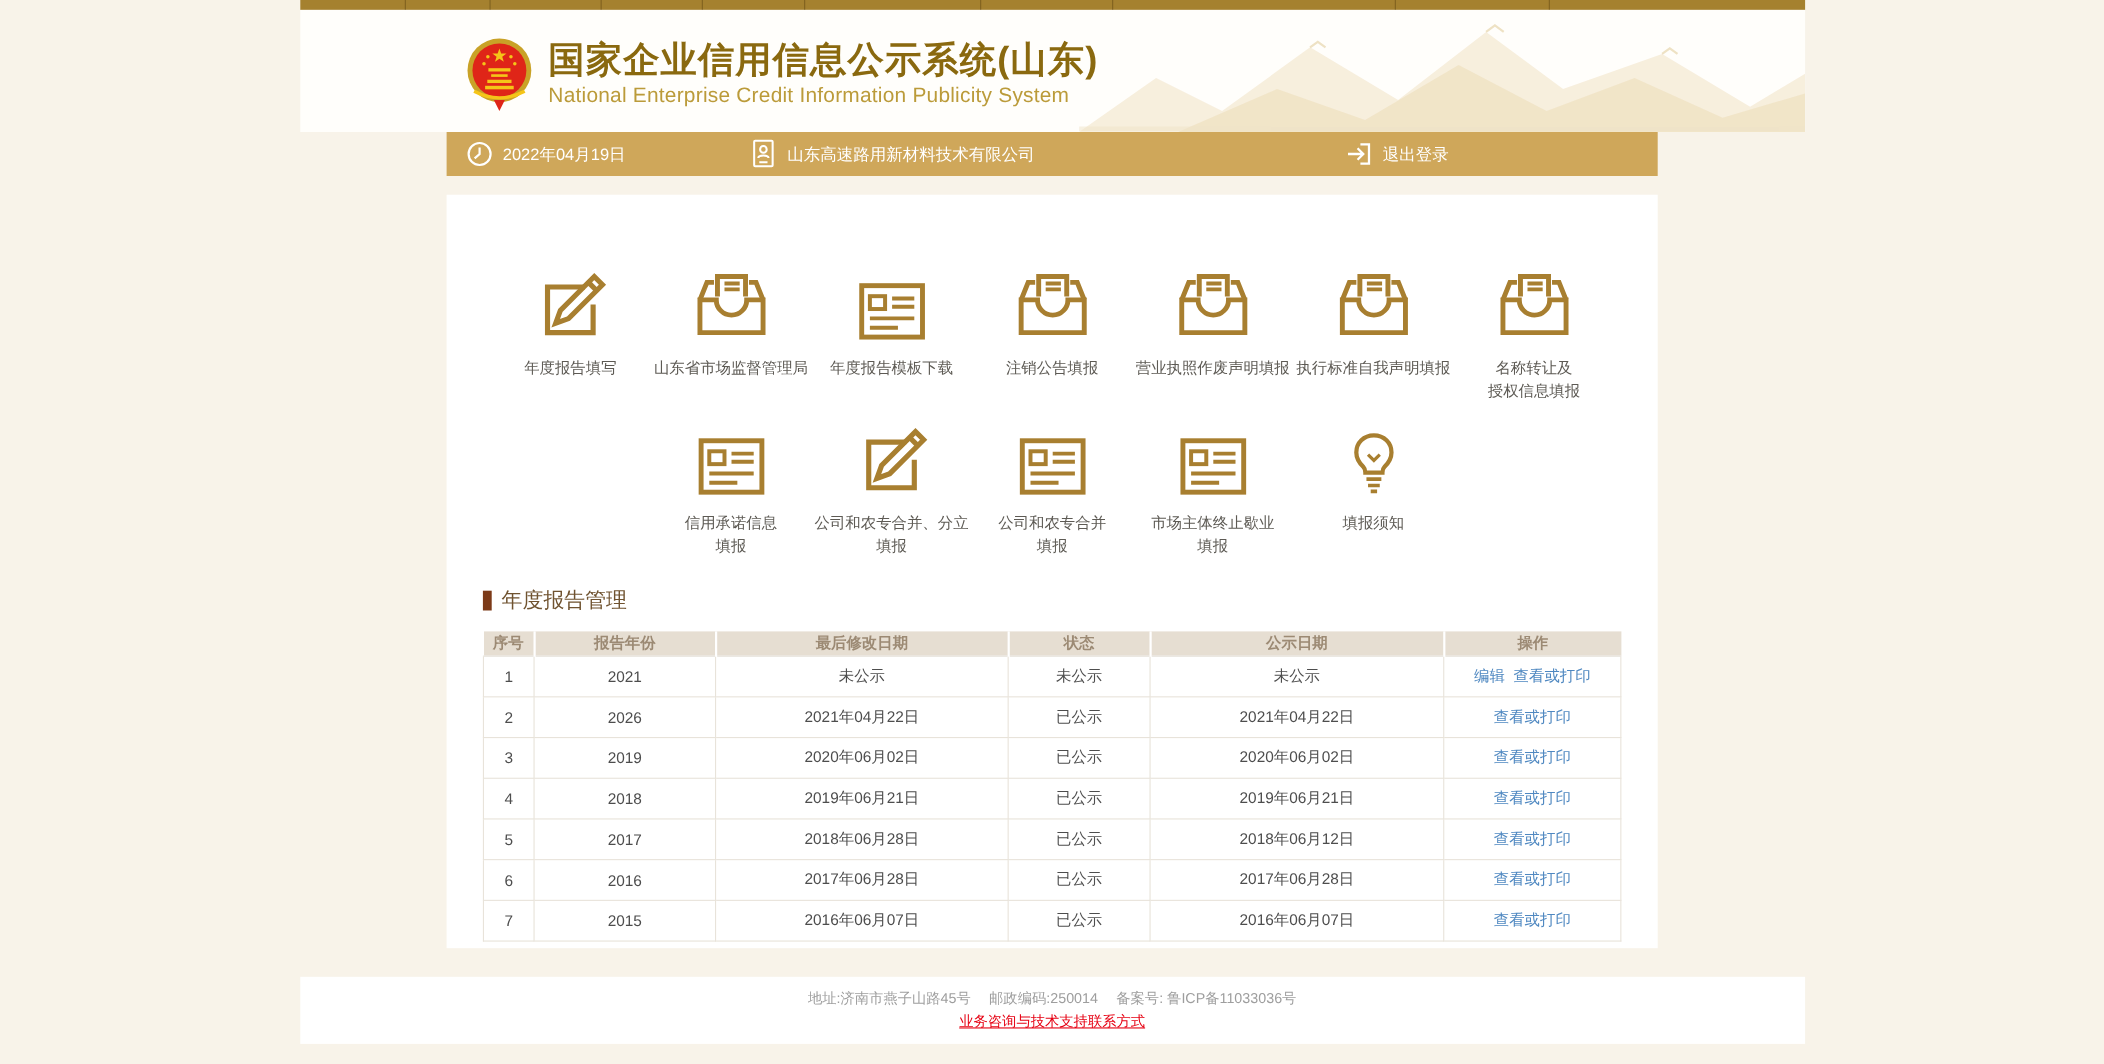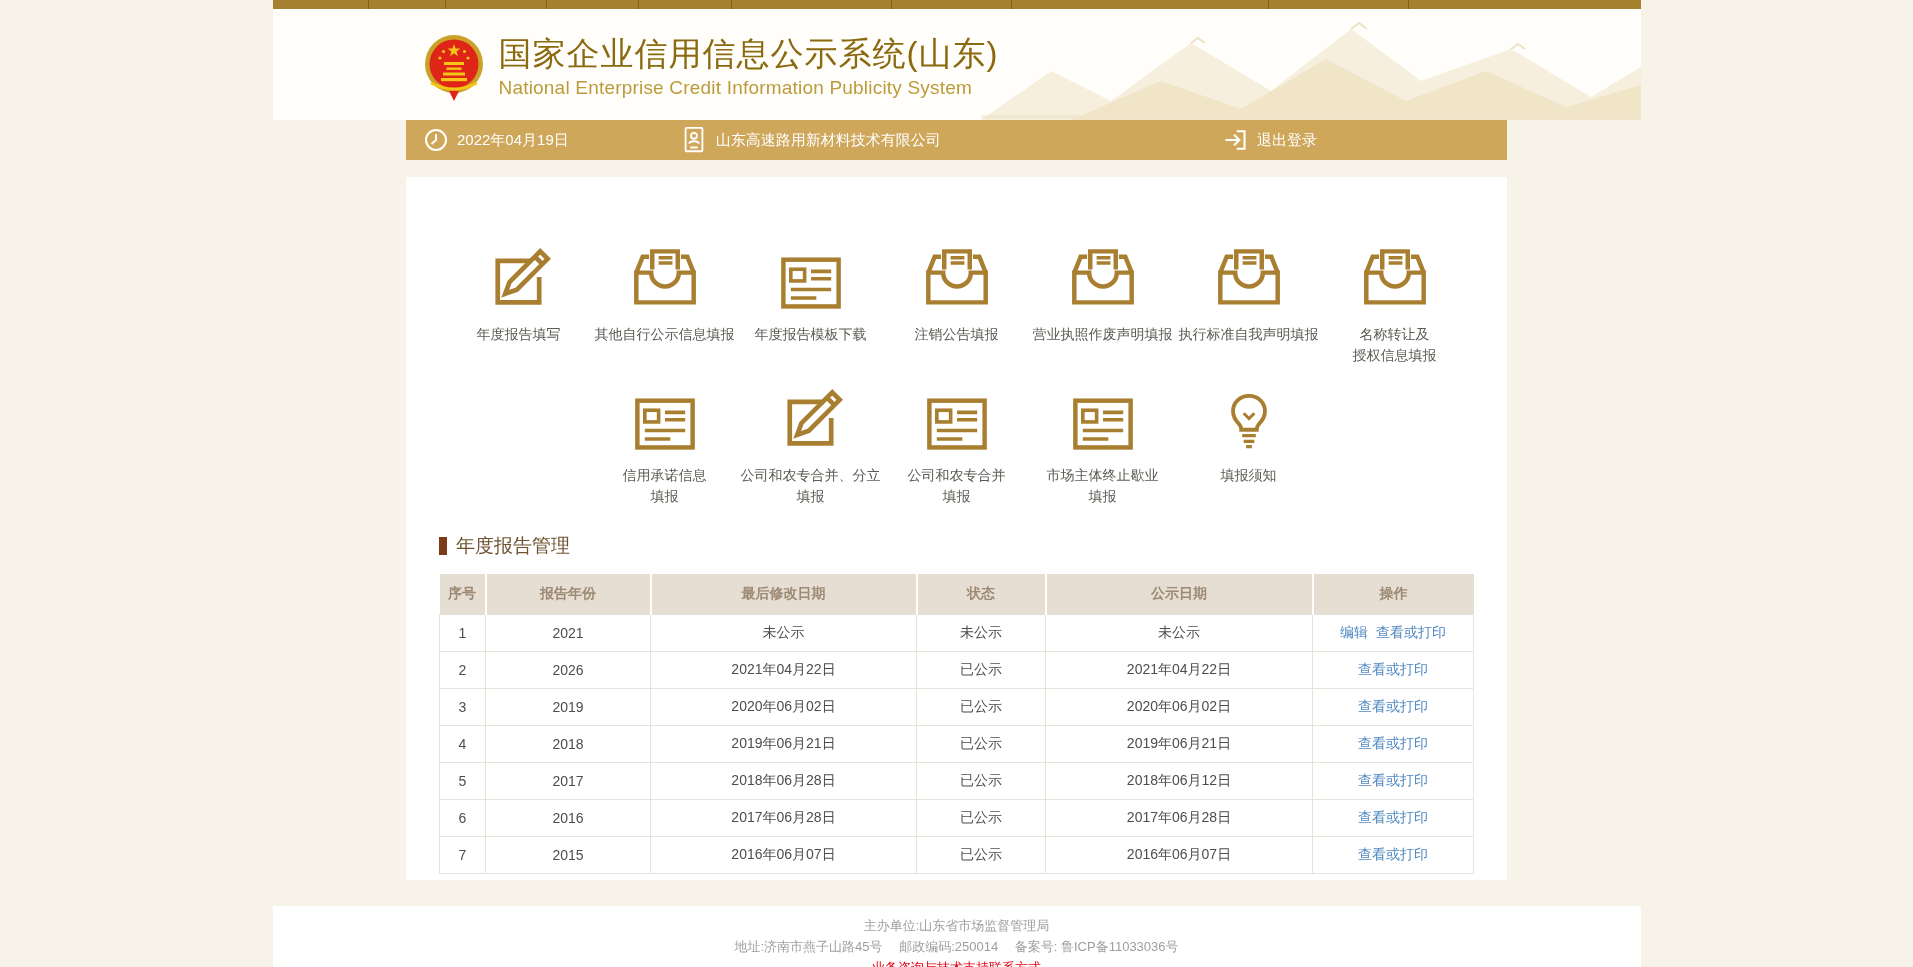--- a/index.html
+++ b/index.html
@@ -13,21 +13,21 @@
 
   
   .top-nav { height:9px; background:#a5812f; display:flex; }
   .nav-seg { height:100%; border-right:1px solid rgba(60,40,0,.35); }
 
   
   .banner { height:111px; background:#fffefb; position:relative; overflow:hidden; }
   .banner-art { position:absolute; right:0; top:0; width:660px; height:111px; }
   .brand { position:absolute; left:150px; top:22px; display:flex; align-items:center; gap:14px; cursor:pointer; }
   .brand-emblem { width:62px; height:72px; flex:0 0 auto; }
-  .brand-title { font-size:33px; font-weight:normal; color:#8a690f; letter-spacing:1px; line-height:1.15; }
+  .brand-title { font-size:33px; font-weight:bold; color:#8a690f; letter-spacing:1px; line-height:1.15; }
   .brand-sub { font-size:19px; color:#bb9b3a; margin-top:4px; letter-spacing:.2px; }
 
   
   .userbar { width:1101px; margin:0 auto; height:40px; background:#cfa75a;
              display:flex; align-items:center; color:#fff; font-size:15px; }
   .ub-item { display:flex; align-items:center; gap:9px; }
   .ub-date { margin-left:18px; }
   .ub-company { margin-left:112px; }
   .ub-logout { margin-left:auto; margin-right:190px; cursor:pointer; }
   .ub-icon svg { display:block; }
@@ -44,21 +44,21 @@
   .sc-icon { height:74px; display:flex; align-items:flex-end; justify-content:center; }
   .sc-icon svg { display:block; }
   .sc-label { margin-top:11px; font-size:14px; color:#5d5a54; line-height:1.5; white-space:pre-line; }
 
   .section-title { display:flex; align-items:center; gap:9px; margin:26px 0 15px 0; }
   .section-marker { width:8px; height:18px; background:#7c3a18; }
   .section-text { font-size:19px; color:#6f522f; }
 
   table.report { border-collapse:collapse; width:1034px; font-size:14px; table-layout:fixed; }
   table.report th {
-    background:#e6ded2; color:#9c8a74; font-weight:bold; height:40px;
+    background:#e6ded2; color:#9c8a74; font-weight:bold; height:22px;
     border-right:2px solid #ffffff; border-bottom:1px solid #e3ded6;
   }
   table.report th:last-child { border-right:none; }
   table.report td {
     border:1px solid #e8e3da; height:37px; text-align:center; color:#4d4d4d;
   }
   table.report a { color:#4f88c1; text-decoration:none; cursor:pointer; margin:0 4px; }
 
   
   .footer { background:#ffffff; text-align:center; font-size:13px; color:#9e9e9e;
@@ -163,21 +163,21 @@
       </div>
       <div class="shortcut">
         <div class="sc-icon">
           <svg width="68" height="68" viewBox="0 0 64 64" class="stroke-gold" stroke-width="4.2">
             <path d="M20 23 V6 h24 v17"></path>
             <path d="M26 12 h13 M26 17 h13" stroke-width="3.4"></path>
             <path d="M17 11 h-6 l-6 15 M47 11 h6 l6 15"></path>
             <path d="M5 26 h14 a13 13 0 0 0 26 0 h14 v28 H5 Z"></path>
           </svg>
         </div>
-        <div class="sc-label">其他自行公示信息填报</div>
+        <div class="sc-label">山东省市场监督管理局</div>
       </div>
       <div class="shortcut">
         <div class="sc-icon">
           <svg width="68" height="62" viewBox="0 0 64 58" class="stroke-gold" stroke-width="4.2">
             <rect x="6" y="8" width="52" height="44"></rect>
             <rect x="13" y="17" width="13" height="11" stroke-width="3.4"></rect>
             <path d="M32 19 h19 M32 26 h19 M13 36 h38 M13 44 h24" stroke-width="3.4"></path>
           </svg>
         </div>
         <div class="sc-label">年度报告模板下载</div>
@@ -369,18 +369,17 @@
           <td>2016年06月07日</td>
           <td><a>查看或打印</a></td>
         </tr>
       </tbody>
     </table>
   </div>
 
   <div class="gap26"></div>
 
   <div class="footer">
-    <div>主办单位:山东省市场监督管理局</div>
     <div>地址:济南市燕子山路45号　 邮政编码:250014　 备案号: 鲁ICP备11033036号</div>
     <div><span class="support">业务咨询与技术支持联系方式</span></div>
   </div>
 
 </div>
 
 </body></html>

